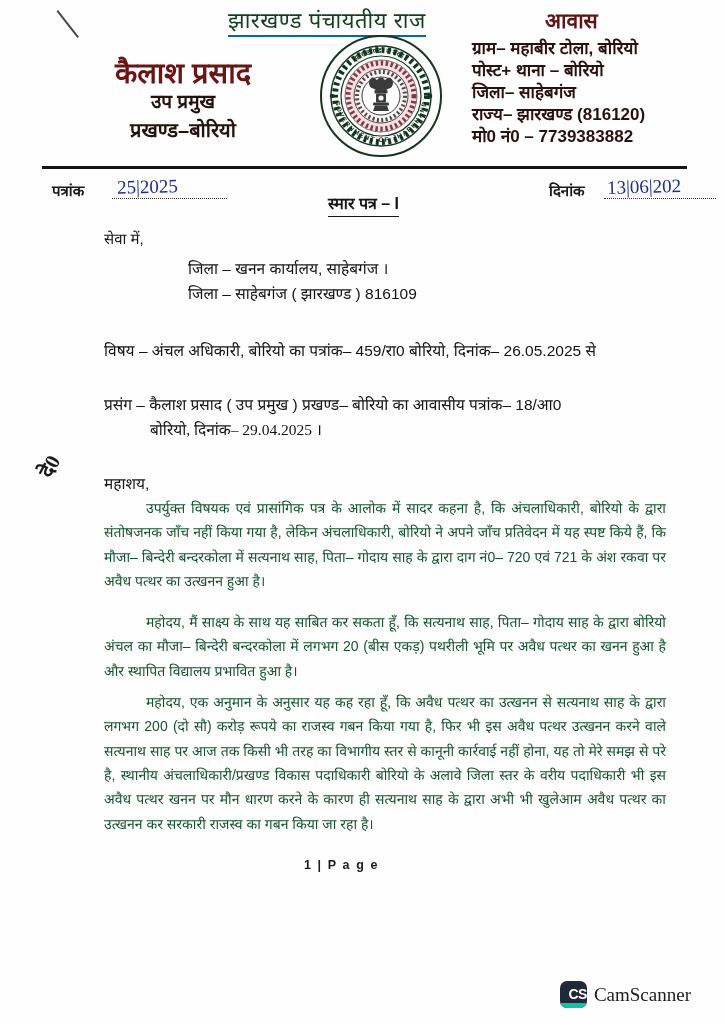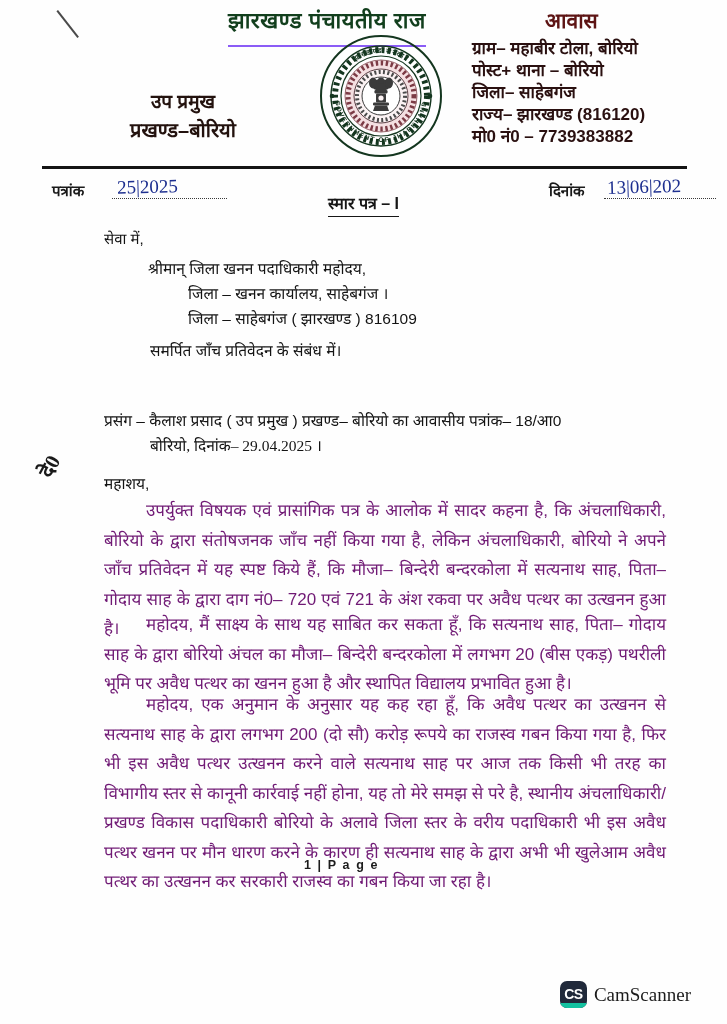--- a/index.html
+++ b/index.html
@@ -34,25 +34,25 @@
     width: 34px; height: 30px;
     border-top: 2px solid #2a2a2a;
     transform: rotate(52deg);
     transform-origin: left top;
     opacity: .85;
   }
   .lh-title {
     position: absolute;
     left: 228px; top: 4px;
     font-size: 22px;
-    font-weight: bold;
+    font-weight: normal;
     color: #123f1d;
     letter-spacing: .5px;
-    border-bottom: 2px solid #8b5cf6;
-    padding-bottom: 11px;
+    border-bottom: 2px solid #0369a1;
+    padding-bottom: 1px;
     white-space: nowrap;
   }
   .lh-awas {
     position: absolute;
     left: 545px; top: 6px;
     font-size: 21px;
     font-weight: bold;
     color: #5d1414;
     white-space: nowrap;
   }
@@ -168,37 +168,37 @@
   .addressee .ind2 { padding-left: 40px; }
 
   .vishay {
     position: absolute; left: 104px; top: 110px;
     width: 560px;
     font-size: 15.5px; color: #131313; line-height: 1.62;
   }
   .vishay .cont { padding-left: 46px; }
 
   .prasang {
-    position: absolute; left: 104px; top: 180px;
+    position: absolute; left: 104px; top: 164px;
     width: 560px;
     font-size: 15.5px; color: #131313; line-height: 1.62;
   }
   .prasang .cont { padding-left: 46px; font-family: Liberation Serif, serif; }
 
   .mahashay {
     position: absolute; left: 104px; top: 244px;
     font-size: 15.5px; color: #131313;
   }
 
   .para {
     position: absolute;
     left: 104px;
     width: 562px;
-    font-size: 17px;
-    color: #701a75;
+    font-size: 14px;
+    color: #14532d;
     line-height: 1.74;
     text-align: justify;
     text-justify: inter-word;
     text-indent: 42px;
   }
   #para-1 { top: 268px; }
   #para-2 { top: 382px; }
   #para-3 { top: 462px; }
 
   
@@ -233,21 +233,21 @@
     display: flex;
     align-items: center;
     gap: 7px;
   }
   .cs-logo {
     position: relative;
     width: 27px; height: 27px;
     border-radius: 7px;
     background: #20293a;
     overflow: hidden;
-    display: flex; align-items: center; justify-content: center;
+    display: flex; align-items: center; justify-content: flex-end;
   }
   .cs-logo .cs-text {
     color: #ffffff;
     font-size: 14px;
     font-weight: bold;
     font-family: "Liberation Sans", sans-serif;
     letter-spacing: -.5px;
     line-height: 1;
     margin-top: -2px;
   }
@@ -269,20 +269,21 @@
 <div class="page">
 
   <div class="letterhead">
 
     <div class="pen-slash"></div>
 
     <div class="lh-title">झारखण्ड पंचायतीय राज</div>
 
     <div class="lh-awas">आवास</div>
 
+    <div class="lh-name">कैलाश प्रसाद</div>
 
     <div class="lh-role">उप प्रमुख</div>
 
     <div class="lh-block">प्रखण्ड–बोरियो</div>
 
     <div class="seal">
       <svg viewBox="0 0 126 126" xmlns="http://www.w3.org/2000/svg">
         <defs>
           <path id="arcTop" d="M 20,63 A 43,43 0 0 1 106,63"></path>
           <path id="arcBot" d="M 17,63 A 46,46 0 0 0 109,63"></path>
@@ -342,27 +343,29 @@
     <div class="date-label">दिनांक</div>
     <div class="date-dots"></div>
     <div class="date-value">13|06|202</div>
   </div>
 
   <div class="body-area">
 
     <div class="sewa">सेवा में,</div>
 
     <div class="addressee">
-      <div class="ind1">श्रीमान् जिला खनन पदाधिकारी महोदय,</div>
       <div class="ind2">जिला – खनन कार्यालय, साहेबगंज ।</div>
       <div class="ind2">जिला – साहेबगंज ( झारखण्ड ) 816109</div>
     </div>
 
     <div class="vishay">
-      <div class="cont">समर्पित जाँच प्रतिवेदन के संबंध में।</div>
+      <div>
+        <span>विषय –</span>
+        <span>अंचल अधिकारी, बोरियो का पत्रांक– 459/रा0 बोरियो, दिनांक– 26.05.2025 से</span>
+      </div>
     </div>
 
     <div class="prasang">
       <div>
         <span>प्रसंग –</span>
         <span>कैलाश प्रसाद ( उप प्रमुख ) प्रखण्ड– बोरियो का आवासीय पत्रांक– 18/आ0</span>
       </div>
       <div class="cont">बोरियो, दिनांक– 29.04.2025 ।</div>
     </div>
 

